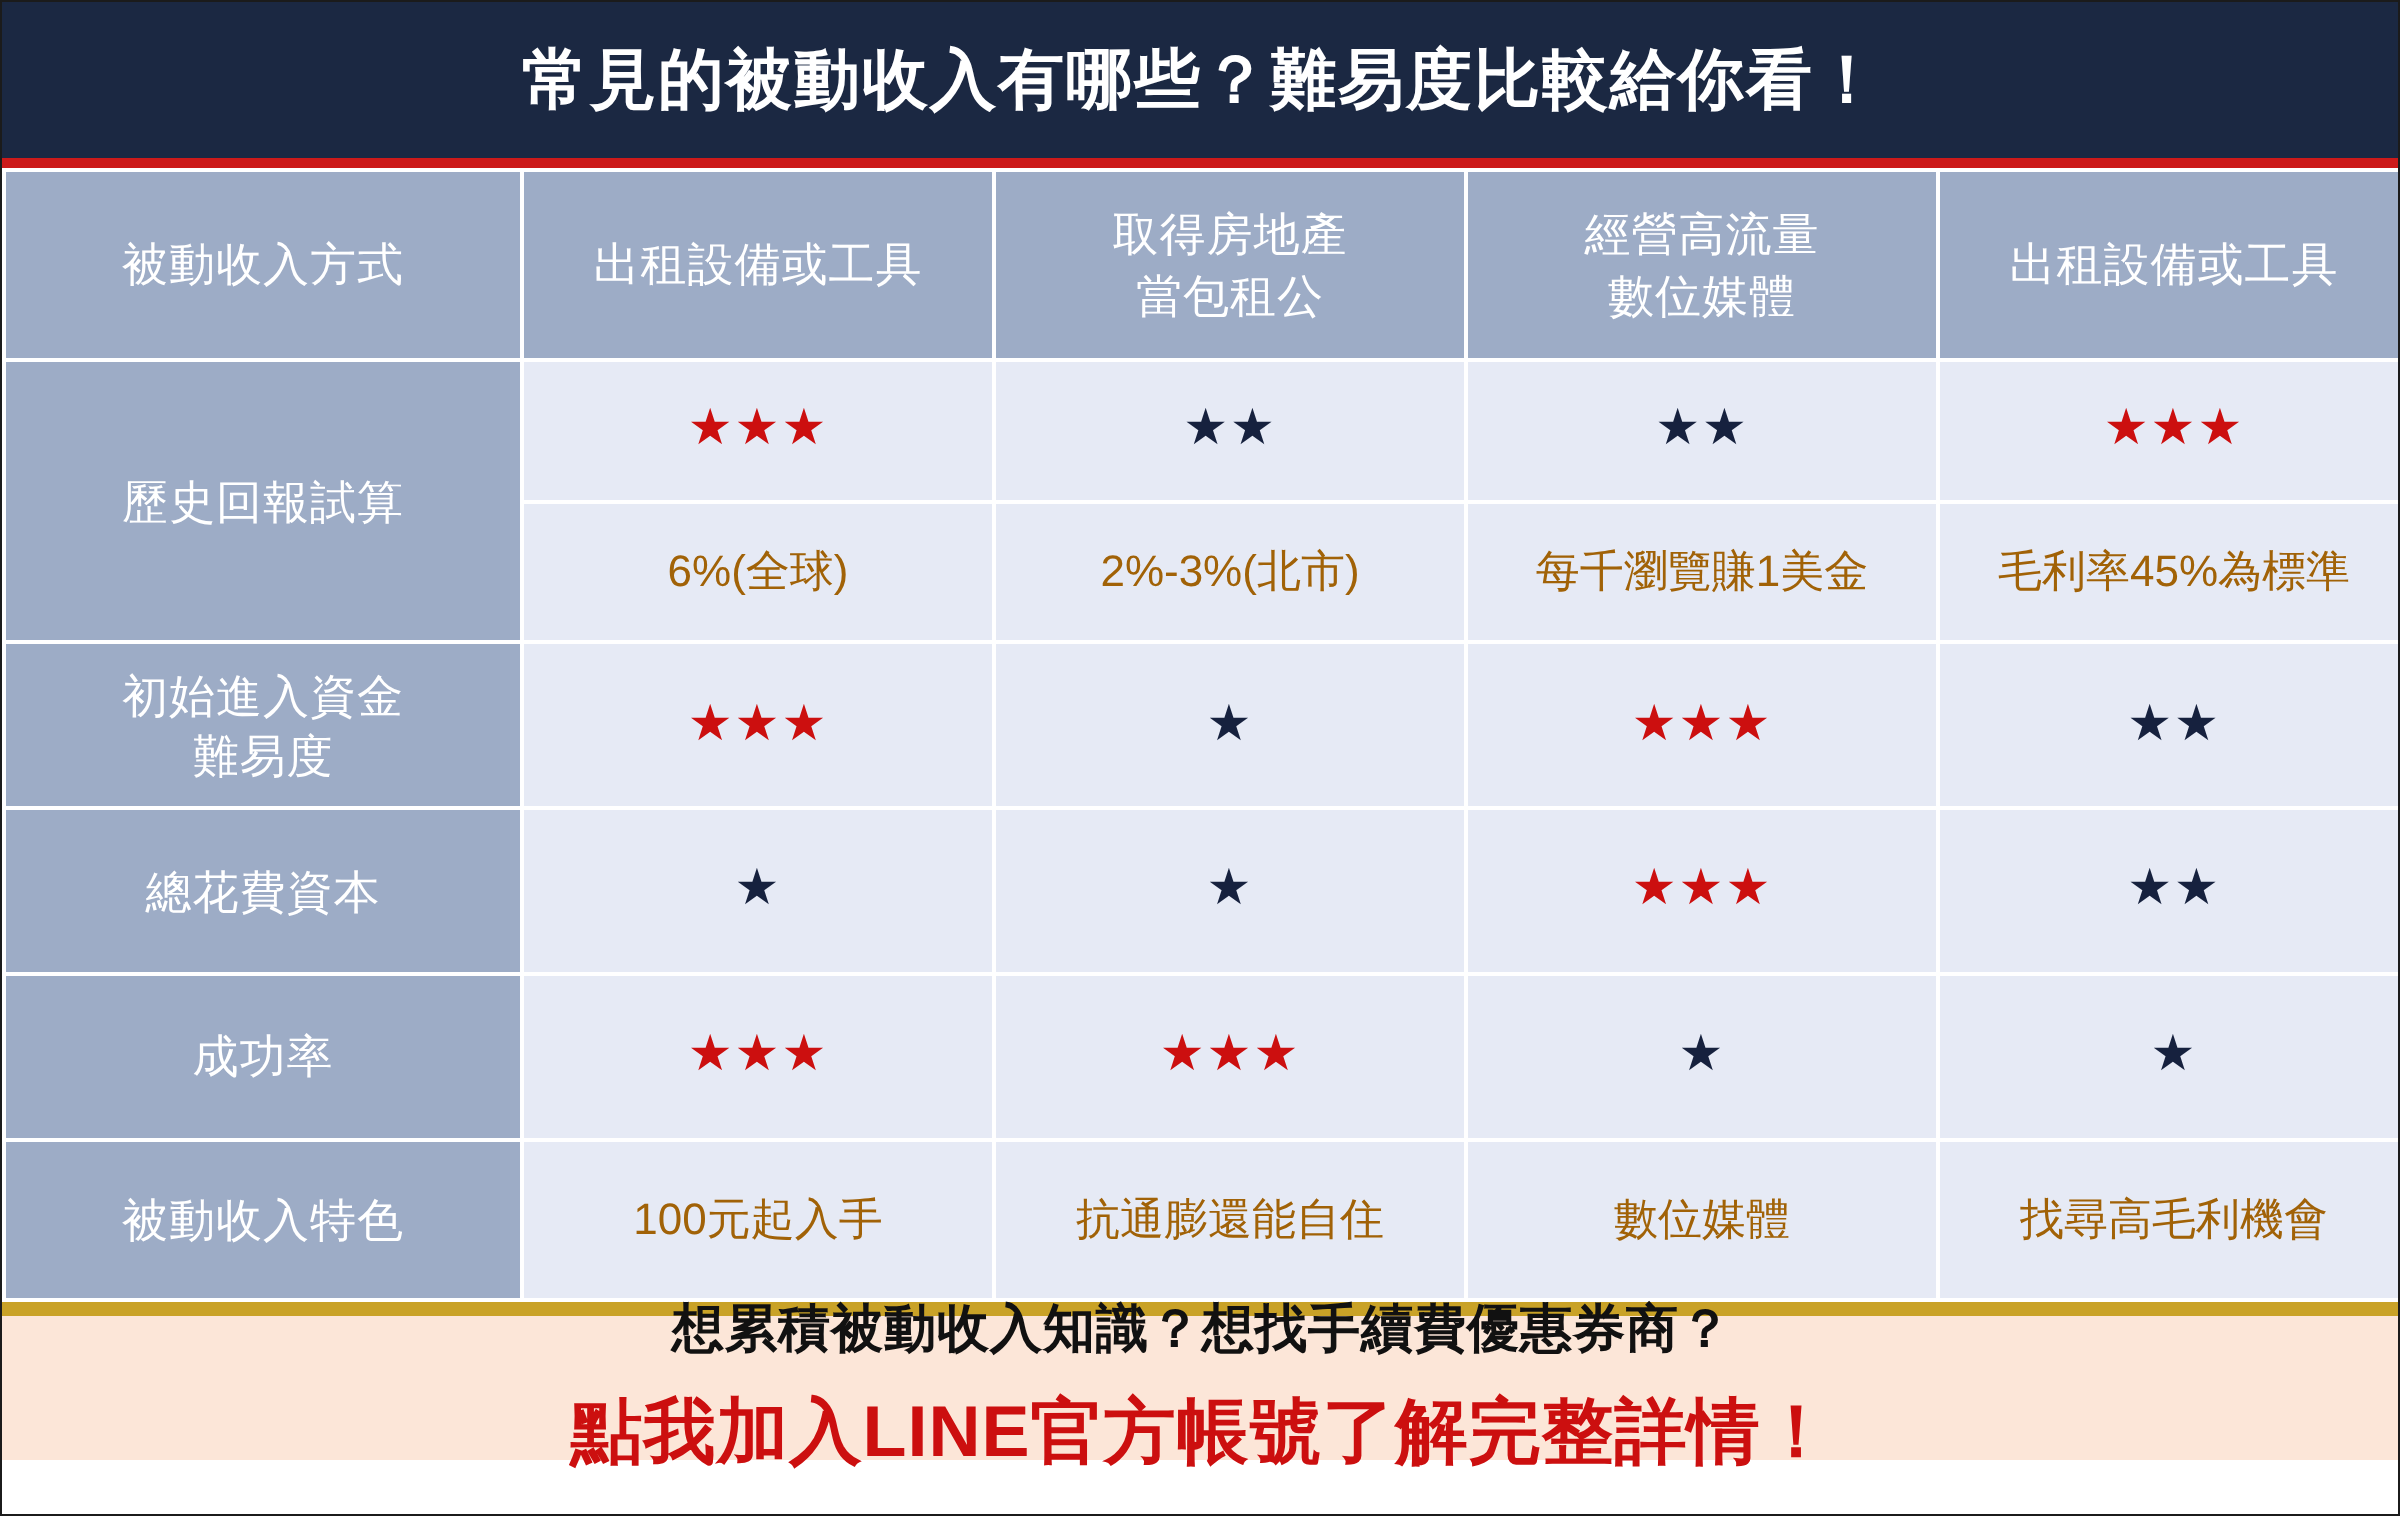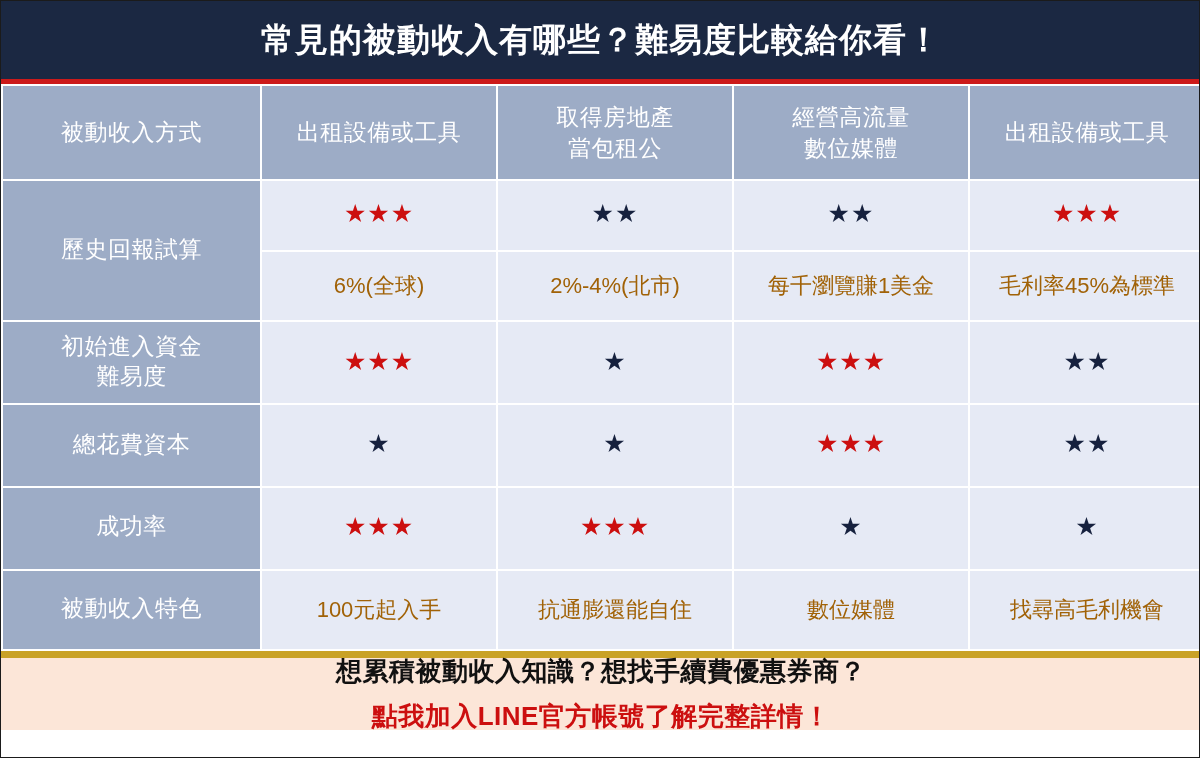--- a/index.html
+++ b/index.html
@@ -75,21 +75,20 @@
   col.c-data  { width: 234px; }
 
   
   .lbl {
     background: #9dacc6;
     color: #ffffff;
     font-size: 23px;
     font-weight: 500;
     line-height: 1.32;
     letter-spacing: 0.5px;
-    font-family: Liberation Mono, monospace;
   }
   
   .hdr {
     background: #9dacc6;
     color: #ffffff;
     font-size: 23px;
     font-weight: 500;
     line-height: 1.32;
     letter-spacing: 0.5px;
   }
@@ -136,21 +135,21 @@
     gap: 10px;
   }
   .cta-line1 {
     font-size: 26px;
     font-weight: bold;
     color: #111111;
     letter-spacing: 0.5px;
     white-space: nowrap;
   }
   .cta-line2 {
-    font-size: 26px;
+    font-size: 36px;
     font-weight: bold;
     color: #cc0f0f;
     letter-spacing: 0.5px;
     white-space: nowrap;
     cursor: pointer;
   }
 </style>
 </head>
 <body>
 
@@ -205,21 +204,21 @@
           </td>
           <td class="cell">
             <span class="stars red">★★★</span>
           </td>
         </tr>
         <tr style="height:68px;">
           <td class="cell">
             <span class="val-text">6%(全球)</span>
           </td>
           <td class="cell">
-            <span class="val-text">2%-4%(北市)</span>
+            <span class="val-text">2%-3%(北市)</span>
           </td>
           <td class="cell">
             <span class="val-text">每千瀏覽賺1美金</span>
           </td>
           <td class="cell">
             <span class="val-text">毛利率45%為標準</span>
           </td>
         </tr>
 
         <tr style="height:80px;">

